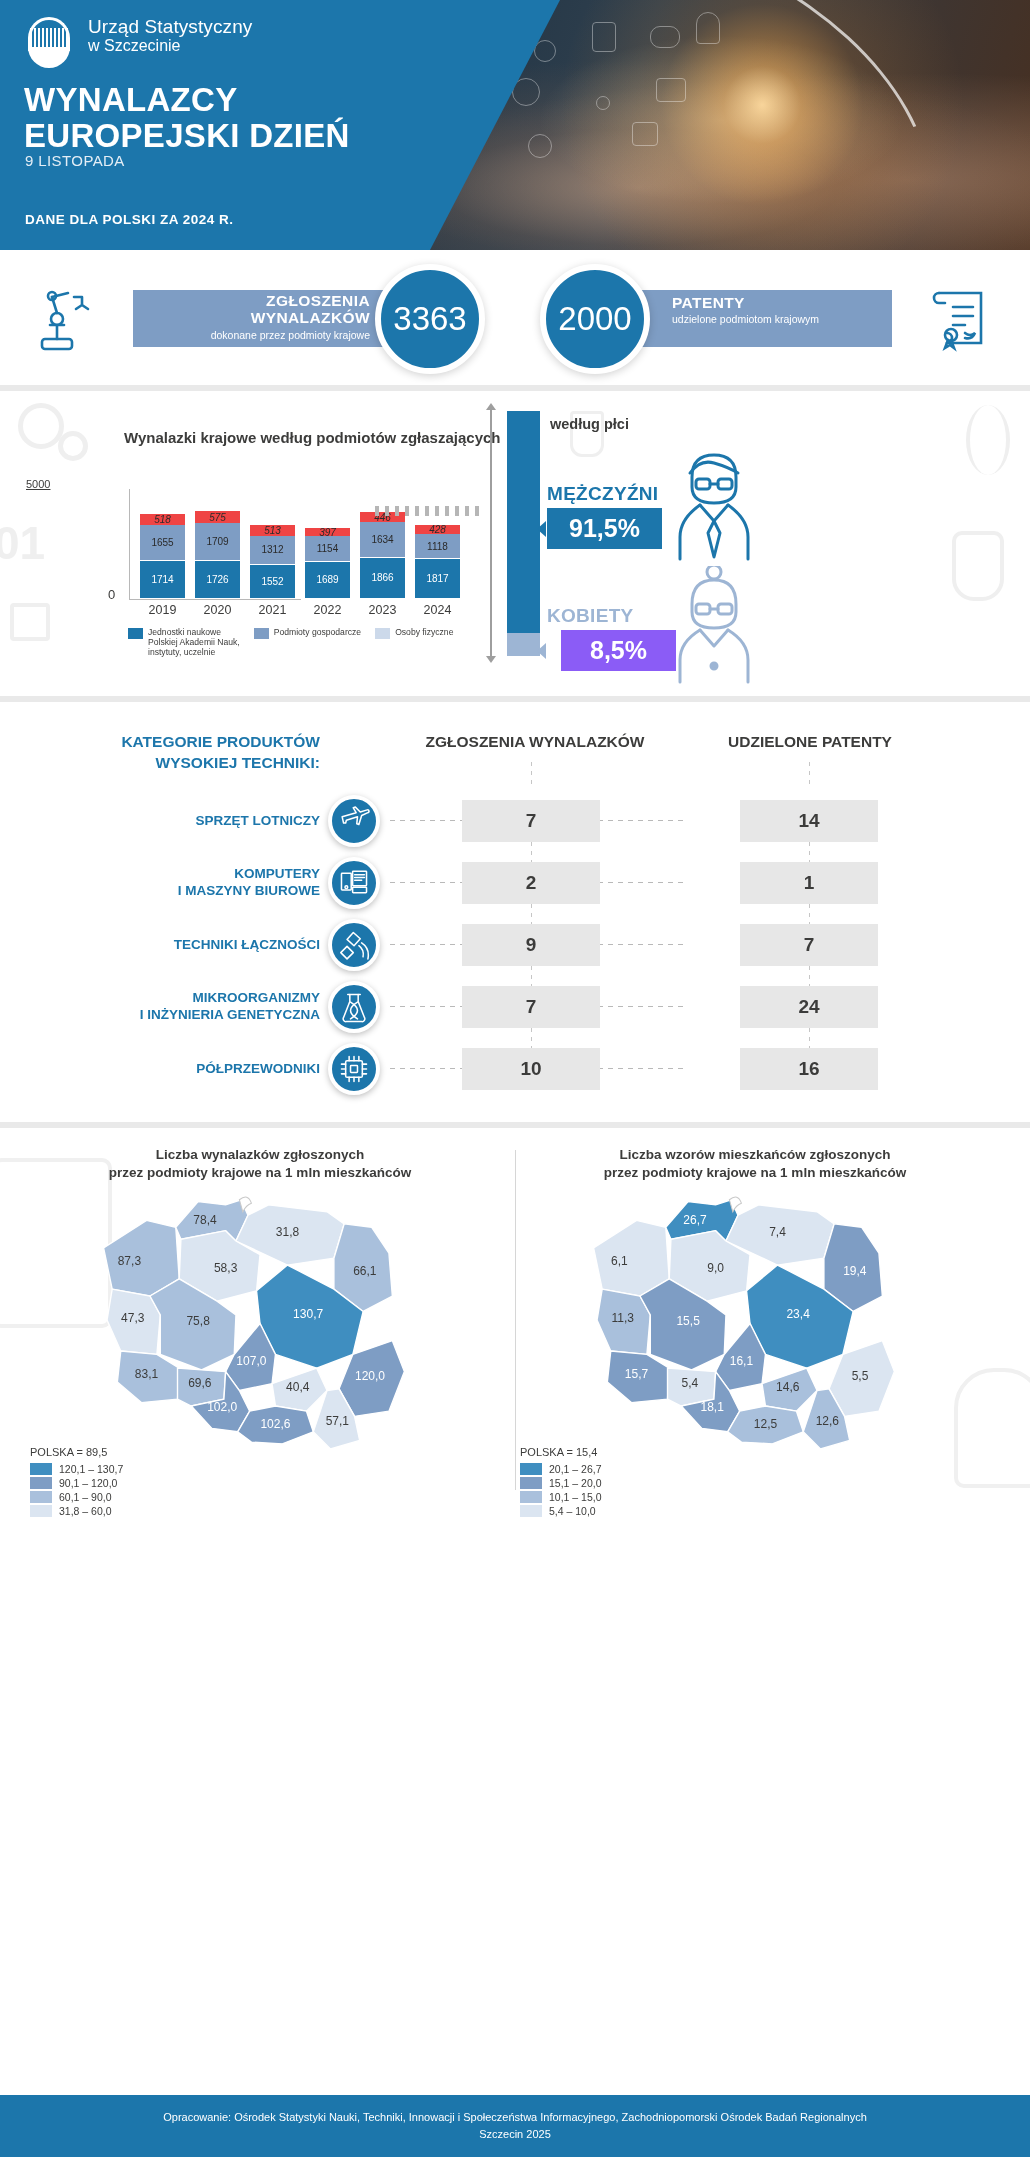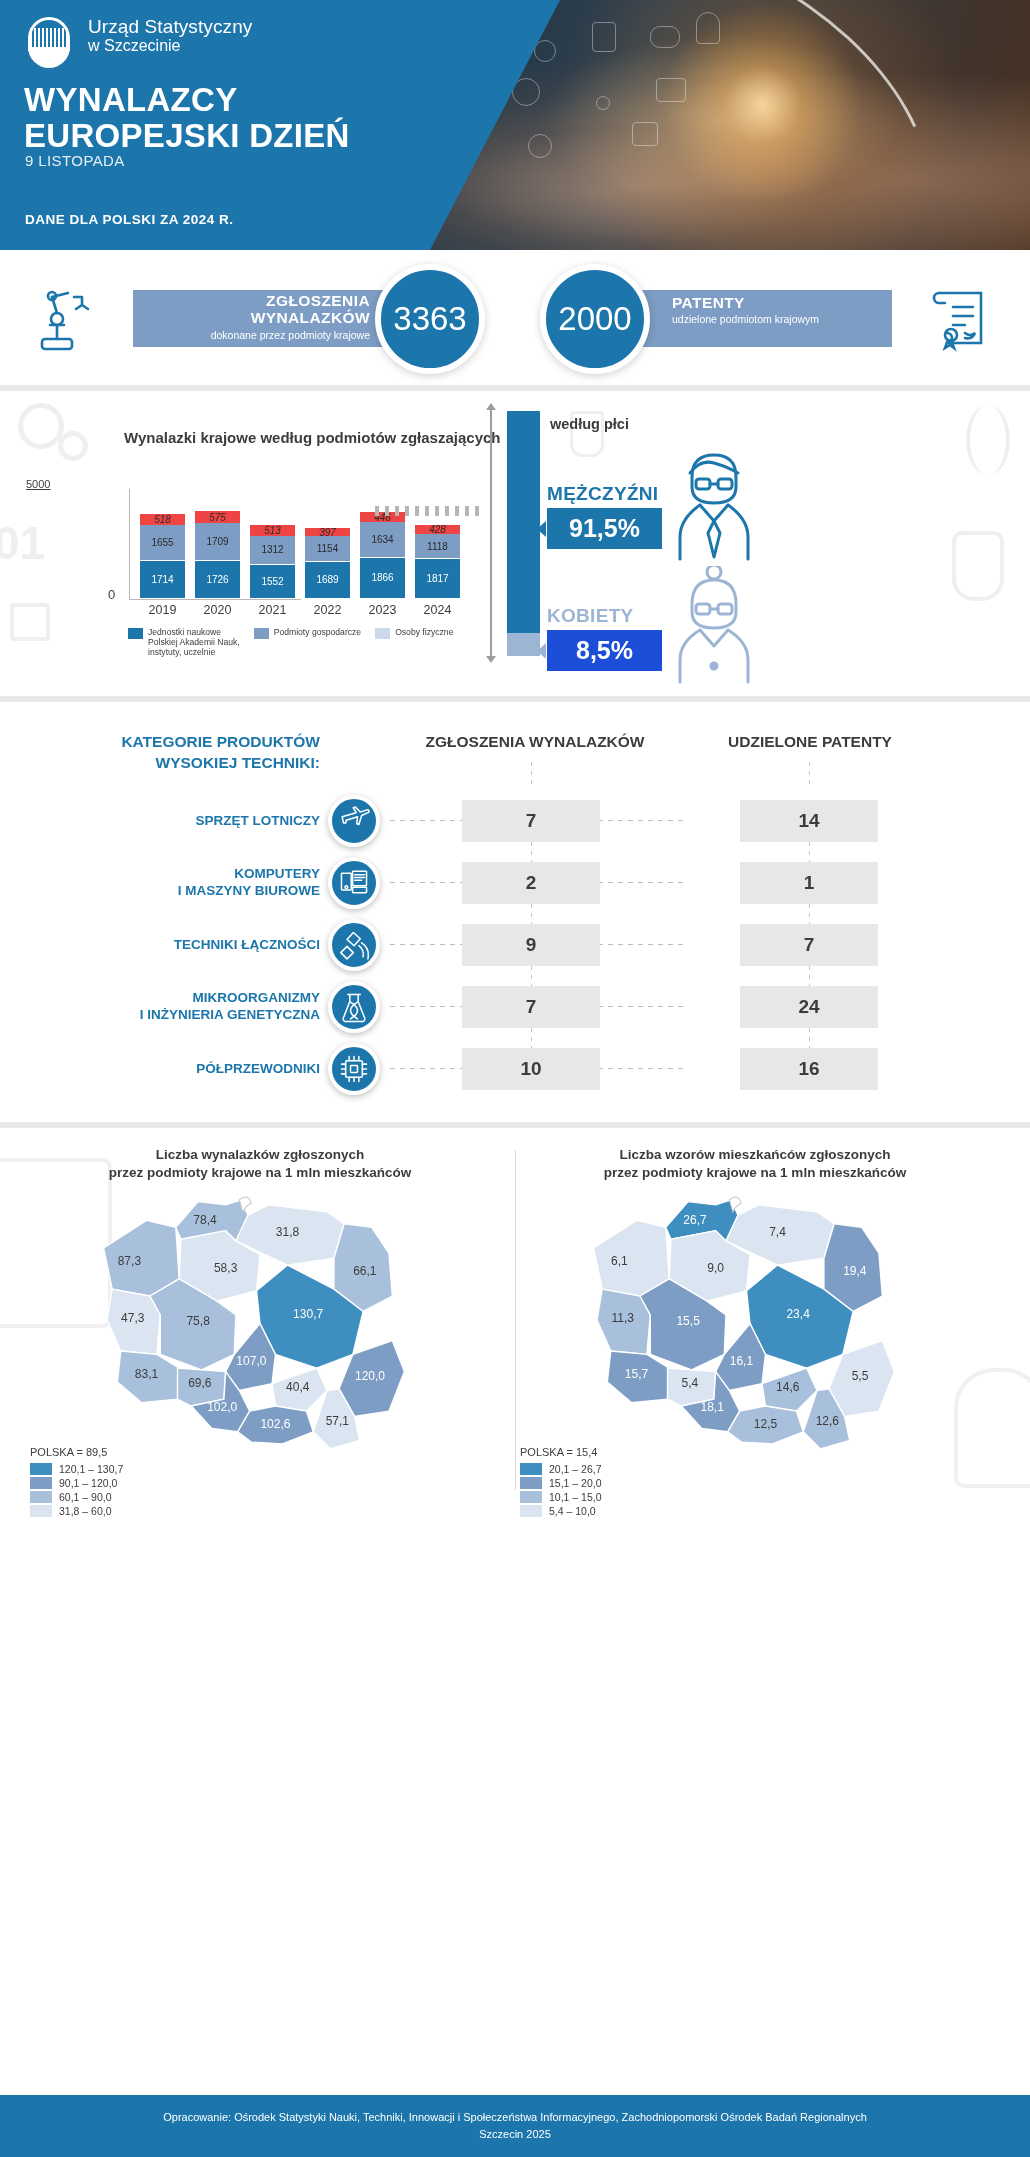--- a/index.html
+++ b/index.html
@@ -100,21 +100,21 @@
   .g-title { position:absolute; left:65px; top:5px; font-size:14.5px; font-weight:bold; }
   .g-tall { position:absolute; left:22px; top:0px; width:33px; height:222px; background:#1c76ab; }
   .g-small{ position:absolute; left:22px; top:222px; width:33px; height:23px; background:#9db5d4; }
   .g-arrow{ position:absolute; left:5px; top:-2px; width:2px; height:248px; background:#9e9e9e; }
   .g-arrow::before,.g-arrow::after{content:"";position:absolute;left:-4px;border-left:5px solid transparent;border-right:5px solid transparent;}
   .g-arrow::before{top:-6px;border-bottom:7px solid #9e9e9e;}
   .g-arrow::after{bottom:-6px;border-top:7px solid #9e9e9e;}
   .g-badge { position:absolute; height:41px; display:flex; align-items:center; justify-content:center;
              color:#fff; font-size:25px; font-weight:bold; }
   .g-b1 { left:62px; top:97px; width:115px; background:#1c76ab; }
-  .g-b2 { left:62px; top:219px; width:115px; background:#1d4ed8; }
+  .g-b2 { left:76px; top:219px; width:115px; background:#8b5cf6; }
   .g-lbl { position:absolute; font-size:19px; font-weight:bold; letter-spacing:.3px; }
   .g-l1 { left:62px; top:72px; color:#1c76ab; }
   .g-l2 { left:62px; top:194px; color:#9db5d4; }
   .dots { position:absolute; left:-110px; top:95px; width:105px; height:10px;
       background:repeating-linear-gradient(90deg,#b6b6b6 0 4px, transparent 4px 10px); }
   .pointer { position:absolute; width:0;height:0; border-top:8px solid transparent;
       border-bottom:8px solid transparent; border-right:9px solid; }
 
   
   .cats { position:relative; width:1030px; background:#fff; padding:26px 0 22px; }

